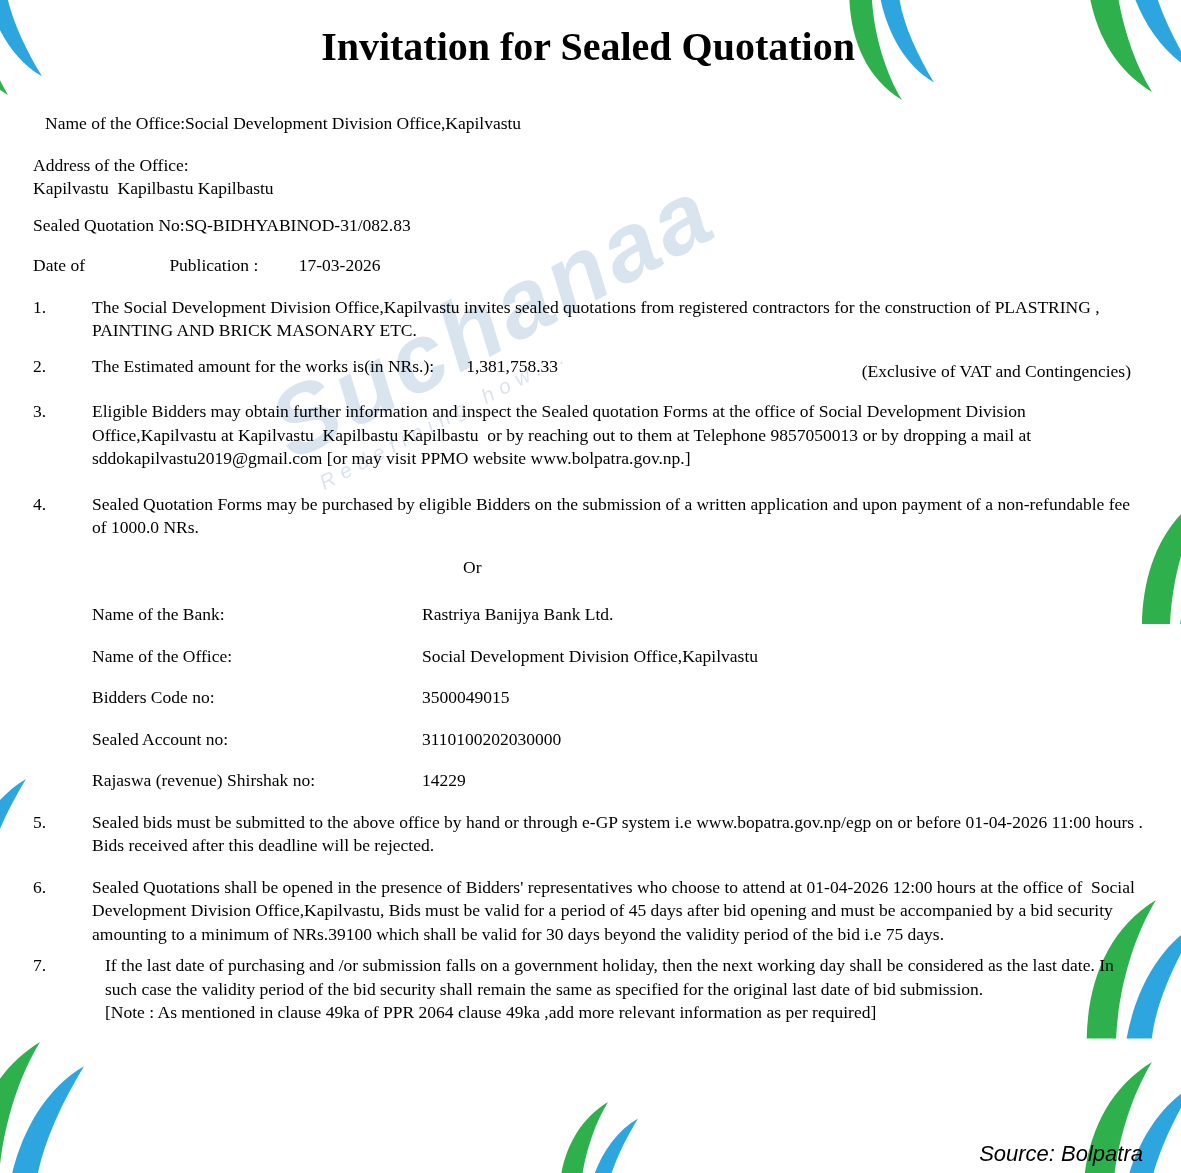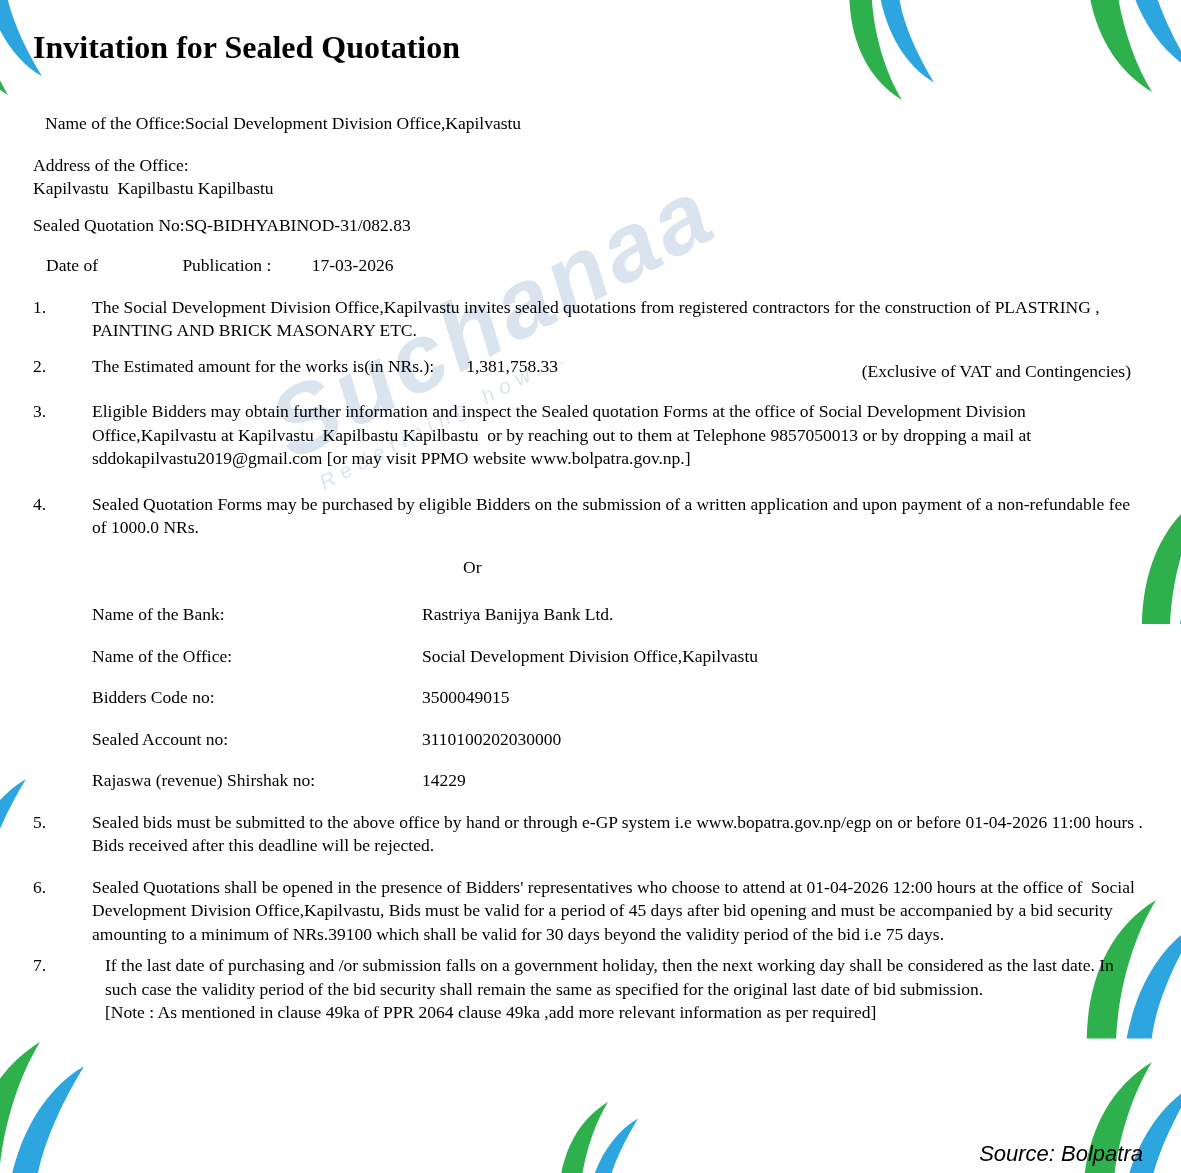--- a/index.html
+++ b/index.html
@@ -14,27 +14,27 @@
   .watermark{
     position:absolute;left:255px;top:390px;z-index:1;pointer-events:none;
     transform:rotate(-28deg);transform-origin:left top;
     font-family:"Liberation Sans",sans-serif;font-style:italic;font-weight:bold;
     color:var(--wm-color,rgba(140,170,205,.32));
   }
   .watermark .wm-main{font-size:96px;letter-spacing:4px;line-height:1;display:block;}
   .watermark .wm-tag{font-size:21px;letter-spacing:7px;font-weight:normal;display:block;margin:6px 0 0 14px;color:var(--wm-color,rgba(140,170,205,.4));}
   
   .doc{position:relative;z-index:2;padding:26px 38px 0 33px;font-size:17.5px;line-height:23.5px;}
-  .title{margin:0;font-size:32px;line-height:42px;font-weight:bold;}
+  .title{margin:0;text-align:center;font-size:40px;line-height:42px;font-weight:bold;}
   .line{white-space:pre-wrap;}
   .office-line{margin-top:44px;margin-left:12px;}
   .address-block{margin-top:18px;}
   .quotation-line{margin-top:13px;}
   .date-line{margin-top:17px;}
-  .date-line .w1{display:inline-block;width:132px;margin-left:13px;}
+  .date-line .w1{display:inline-block;width:132px;}
   .date-line .w2{display:inline-block;width:125px;}
   .item{display:flex;margin-top:18px;}
   .item .num{flex:0 0 59px;}
   .item .txt{flex:1;white-space:pre-wrap;}
   .item.tight{margin-top:12px;}
   .item.roomy{margin-top:22px;}
   .est{display:flex;flex:1;align-items:center;font-family:Liberation Serif, serif;}
   .est .amount{margin-left:32px;}
   .est .vat-note{margin-left:auto;padding-right:12px;position:relative;top:5px;}
   .or-sep{margin:16px 0 0 430px;}

